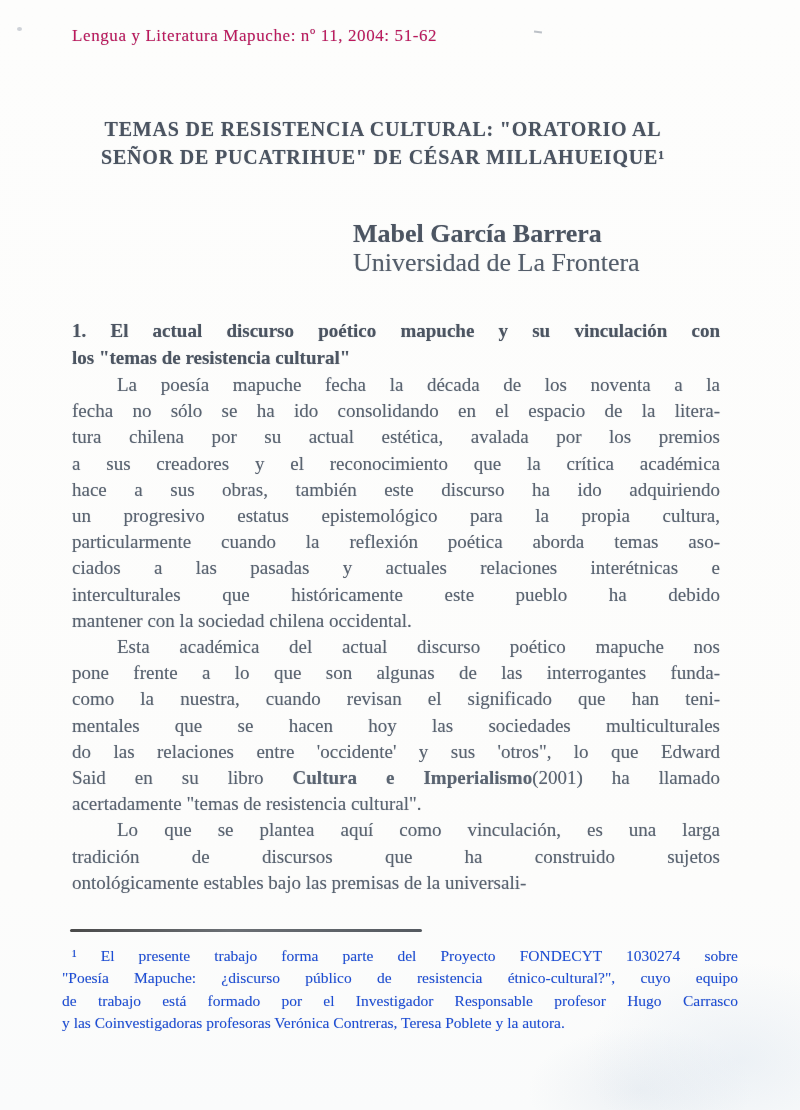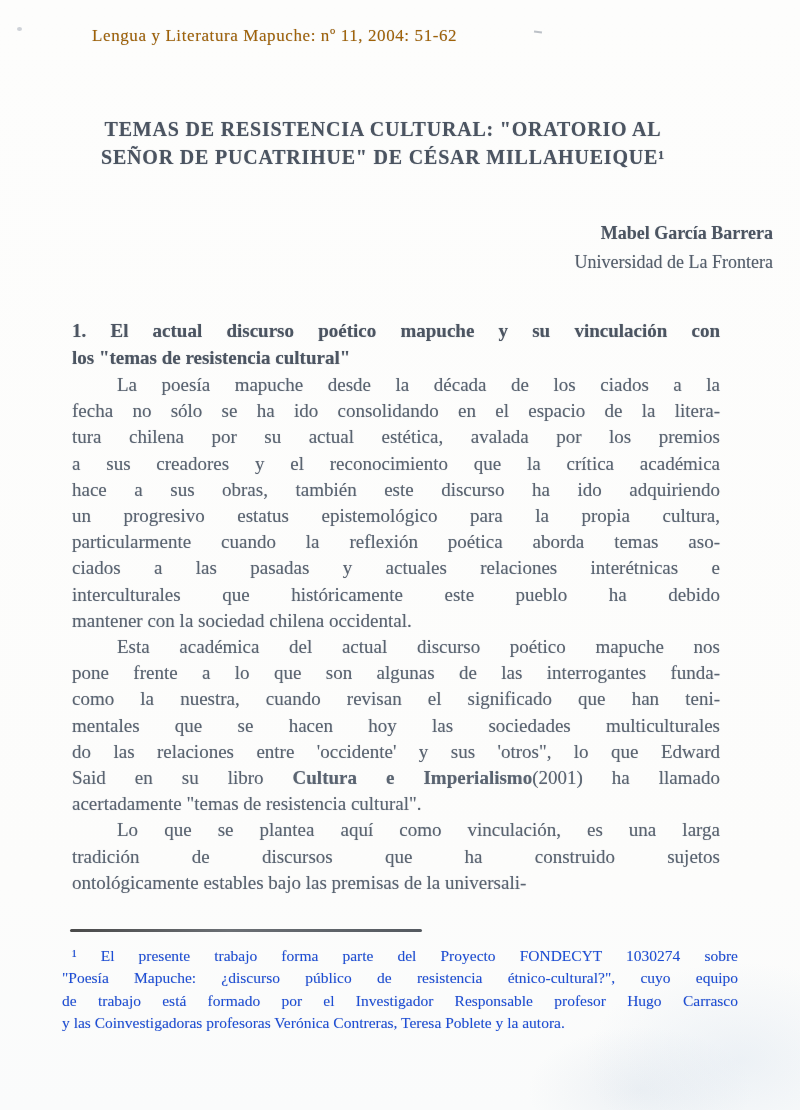--- a/index.html
+++ b/index.html
@@ -10,22 +10,22 @@
       radial-gradient(160px 90px at 640px 1090px, rgba(205,216,228,.30), rgba(205,216,228,0) 70%),
       linear-gradient(180deg,#fdfdfc 0%, #fcfcfb 80%, #fafbfb 100%);
     font-family:"Liberation Serif","DejaVu Serif",serif;
     color:#5a6471;
     -webkit-font-smoothing:antialiased;
   }
   .ink{ text-shadow:0 0 1px rgba(90,100,115,.45); }
   .bold{ font-weight:bold; }
 
   .journal-header{
-    position:absolute; top:26px; left:92px;
-    font-size:17px; letter-spacing:.6px; color:#a16207;
+    position:absolute; top:26px; left:72px;
+    font-size:17px; letter-spacing:.6px; color:#be185d;
     text-shadow:0 0 1px rgba(93,103,116,.4);
     white-space:nowrap;
   }
   .speck-dot{
     position:absolute; left:17px; top:27px; width:5px; height:4px;
     background:#c2c7ce; border-radius:50%; opacity:.8;
   }
   .speck-dash{
     position:absolute; left:534px; top:31px; width:8px; height:2px;
     background:#9fa7b1; opacity:.7; transform:rotate(8deg);
@@ -33,21 +33,21 @@
 
   .article-title{
     position:absolute; top:115px; left:88px; width:590px;
     text-align:center; font-weight:bold; font-size:20px; line-height:28px;
     letter-spacing:.8px; color:#4b5461;
     text-shadow:0 0 1px rgba(75,84,97,.5);
   }
 
   .byline{
     position:absolute; top:219px; left:353px; width:420px;
-    text-align:right; font-size:18px; line-height:29px; color:#545e6b;
+    text-align:left; font-size:26px; line-height:29px; color:#545e6b;
     text-shadow:0 0 1px rgba(84,94,107,.4);
   }
   .byline .author{ font-weight:bold; color:#4c5562; }
 
   .section-heading{
     position:absolute; top:317px; left:72px; width:648px;
     font-weight:bold; font-size:19px; line-height:27px; color:#4c5562;
     text-shadow:0 0 1px rgba(76,85,98,.5);
   }
   .section-heading .line{ text-align:justify; text-align-last:justify; }
@@ -93,21 +93,21 @@
   <div>Universidad de La Frontera</div>
 </div>
 
 <div class="section-heading">
   <div class="line">1.  El actual discurso poético mapuche y su vinculación con</div>
   <div class="line last">los "temas de resistencia cultural"</div>
 </div>
 
 <div class="body-text ink" id="paragraphs">
     <div class="para">
-      <div class="line first">La poesía mapuche desde la década de los ciados a la</div>
+      <div class="line first">La poesía mapuche fecha la década de los noventa a la</div>
       <div class="line">fecha no sólo se ha ido consolidando en el espacio de la litera-</div>
       <div class="line">tura chilena por su actual  estética, avalada por los premios</div>
       <div class="line">a sus creadores y el reconocimiento que la crítica académica</div>
       <div class="line">hace a sus obras, también este discurso ha ido adquiriendo</div>
       <div class="line">un progresivo estatus epistemológico para la propia cultura,</div>
       <div class="line">particularmente cuando la reflexión poética aborda temas aso-</div>
       <div class="line">ciados a las pasadas y actuales  relaciones  interétnicas e</div>
       <div class="line">interculturales que históricamente este pueblo ha debido</div>
       <div class="line last">mantener con la sociedad chilena occidental.</div>
     </div>

